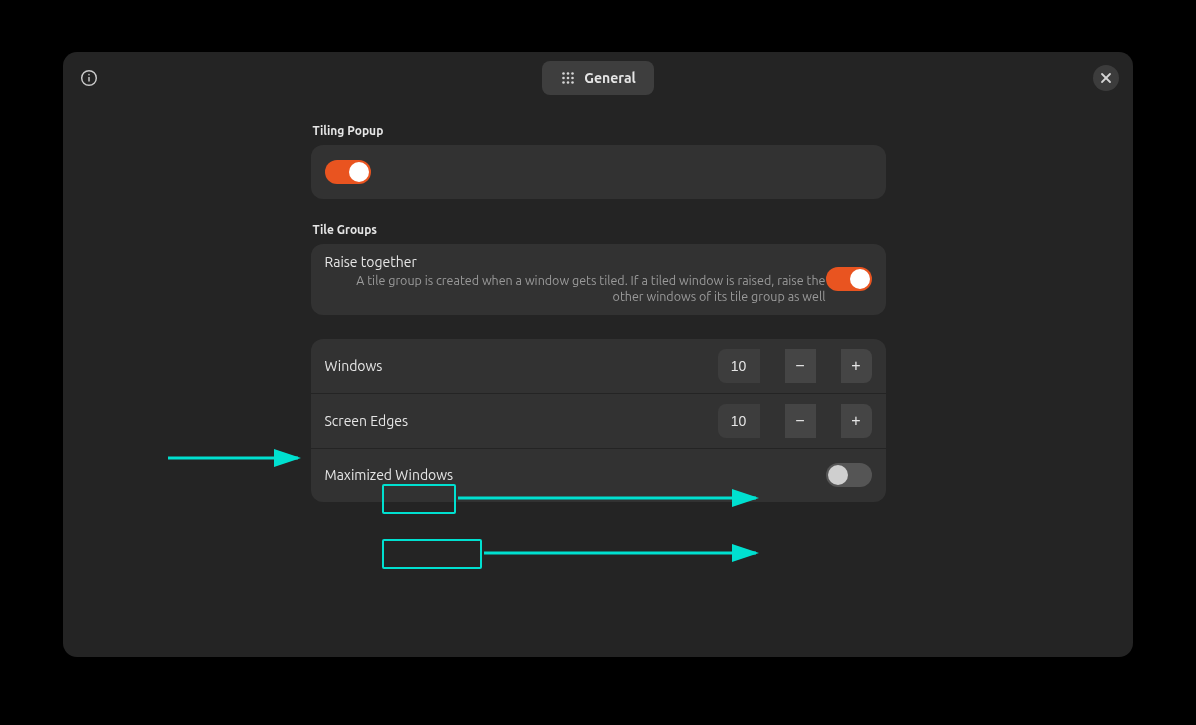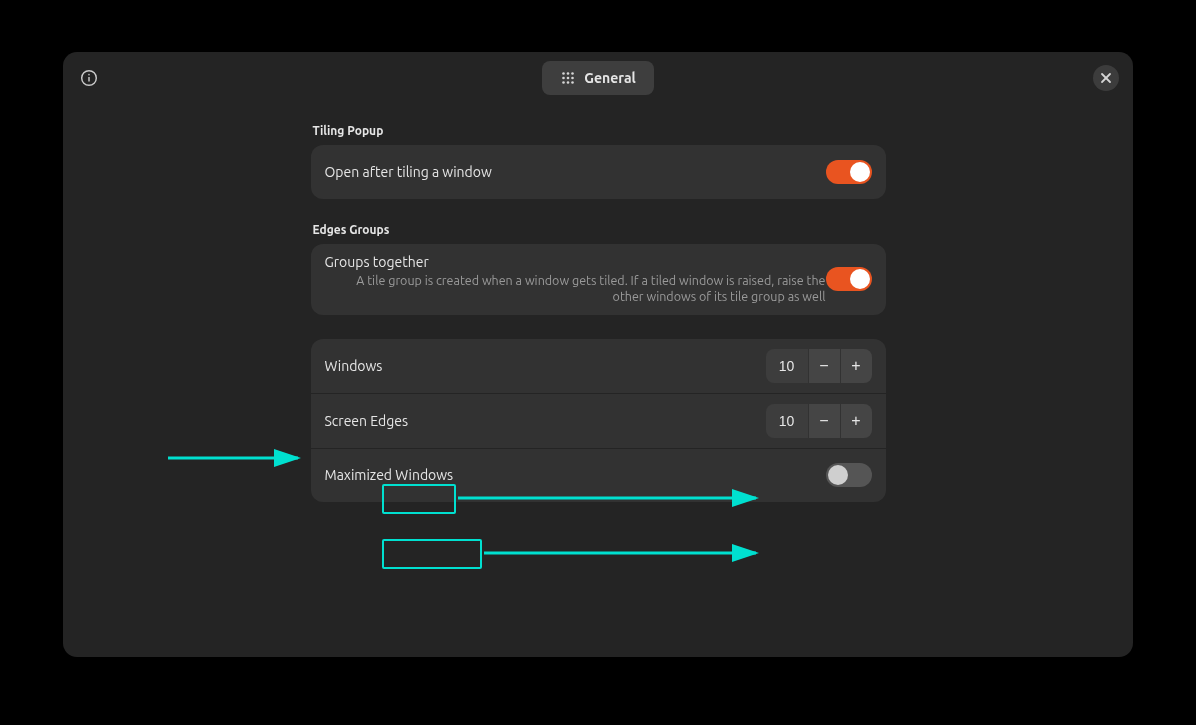--- a/index.html
+++ b/index.html
@@ -152,20 +152,21 @@
   .switch.off .knob { left: 2px; background: #cfcfcf; }
   .switch.on  .knob { left: 24px; }
   
   .stepper {
     display: flex;
     align-items: stretch;
     height: 34px;
     border-radius: 8px;
     overflow: hidden;
     flex-shrink: 0;
+    gap: 24px;
   }
   .stepper input {
     width: 42px;
     background: #3d3d3d;
     border: none;
     color: #e6e6e6;
     text-align: center;
     font-size: 14px;
     outline: none;
   }
@@ -231,36 +232,33 @@
     </div>
   </div>
 
   <div class="content">
     <div class="pref-page">
 
       <div class="group">
         <div class="group-title">Tiling Popup</div>
         <div class="rows">
           <div class="row">
-            <div class="labels">
-              <div class="title">Open after tiling a window</div>
-            </div>
             <div class="switch on">
                 <div class="knob"></div>
               </div>
           </div>
         </div>
       </div>
 
       <div class="group">
-        <div class="group-title">Edges Groups</div>
+        <div class="group-title">Tile Groups</div>
         <div class="rows">
           <div class="row">
             <div class="labels">
-              <div class="title">Groups together</div>
+              <div class="title">Raise together</div>
               <div class="subtitle">A tile group is created when a window gets tiled. If a tiled window is raised, raise the other windows of its tile group as well</div>
             </div>
             <div class="switch on">
                 <div class="knob"></div>
               </div>
           </div>
         </div>
       </div>
 
       <div class="group">

